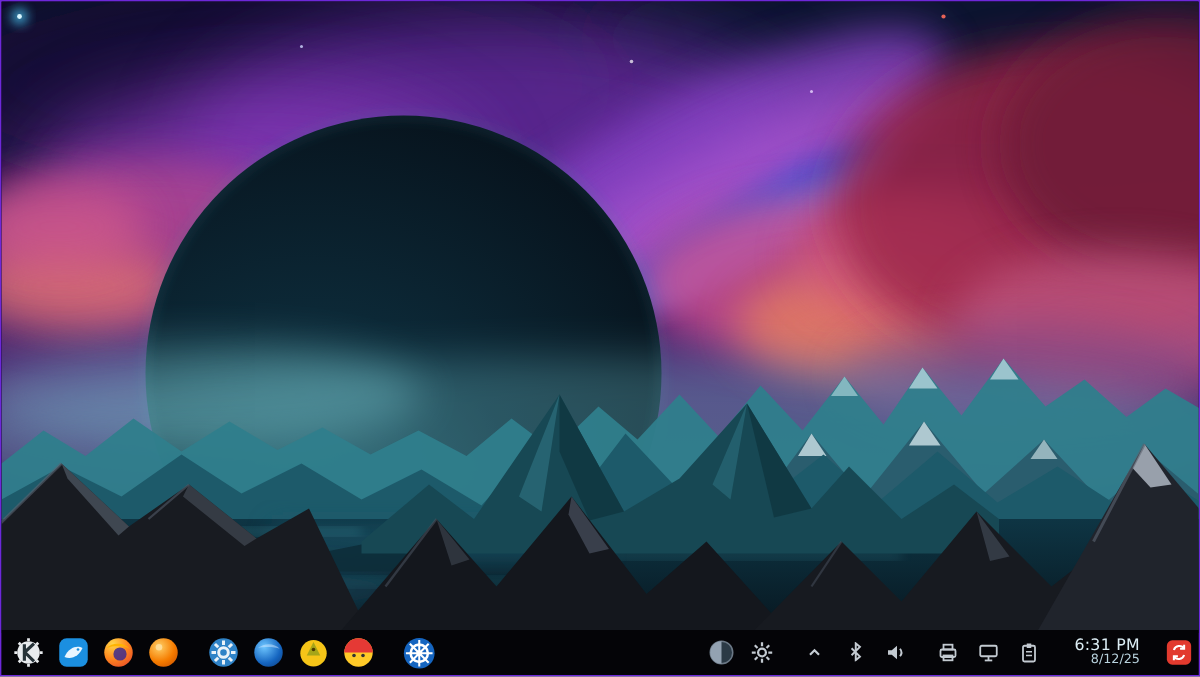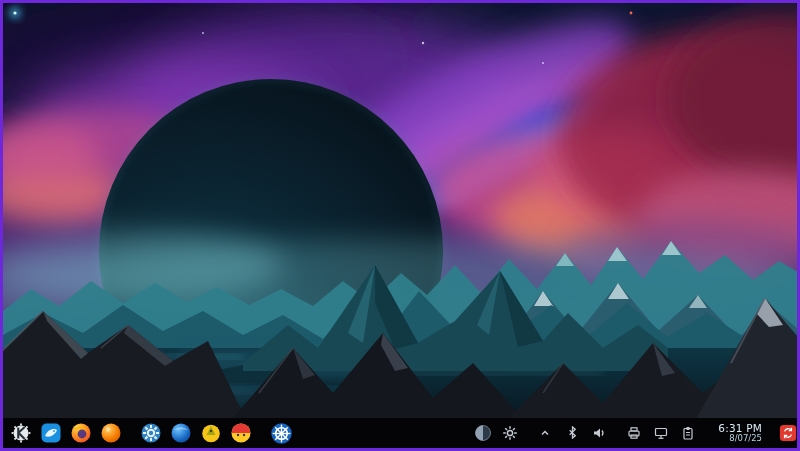--- a/index.html
+++ b/index.html
@@ -1,17 +1,17 @@
 <!DOCTYPE html>
 <html><head>
 <meta charset="utf-8">
 <style>
   * { margin:0; padding:0; box-sizing:border-box; }
   html,body { width:800px; height:451px; background:#ffffff; font-family:"DejaVu Sans", sans-serif; }
-  .screen { position:relative; width:800px; height:451px; border:3px solid #6d28d9; overflow:hidden; background:#000; }
+  .screen { position:relative; width:800px; height:451px; border:1px solid #6d28d9; overflow:hidden; background:#000; }
   .wallpaper { position:absolute; top:0; left:0; width:800px; height:421px; display:block; }
   .taskbar {
     position:absolute; left:0; bottom:0; width:800px; height:30px;
     background:#040407; display:flex; align-items:center; padding:0 6px;
   }
   .launchers { display:flex; align-items:center; gap:6px; }
   .tb-btn {
     width:24px; height:24px; display:flex; align-items:center; justify-content:center;
     background:none; border:none; padding:0; cursor:pointer;
   }
@@ -341,21 +341,21 @@
         <svg viewBox="0 0 14 14" width="14" height="14">
           <rect x="3" y="2.5" width="8" height="10.5" rx="1" stroke="#c3cad1" stroke-width="1.2" fill="none"></rect>
           <rect x="5.5" y="1" width="3" height="3" fill="#c3cad1"></rect>
           <line x1="5" y1="6.5" x2="9" y2="6.5" stroke="#c3cad1" stroke-width="1"></line>
           <line x1="5" y1="9" x2="9" y2="9" stroke="#c3cad1" stroke-width="1"></line>
         </svg>
       </button>
 
       <div class="clock">
         <span class="time">6:31 PM</span>
-        <span class="date">8/07/25</span>
+        <span class="date">8/12/25</span>
       </div>
 
       <button class="tb-btn notifier-btn">
         <svg viewBox="0 0 20 20" width="20" height="20">
           <rect x="1" y="1" width="18" height="18" rx="4" fill="#e23a2e"></rect>
           <g stroke="#ffffff" stroke-width="1.5" fill="none">
             <path d="M6.2,8.2 A4.2,4.2 0 0 1 13.8,7.2"></path>
             <path d="M13.8,4.2 V7.2 H10.8"></path>
             <path d="M13.8,11.8 A4.2,4.2 0 0 1 6.2,12.8"></path>
             <path d="M6.2,15.8 V12.8 H9.2"></path>

